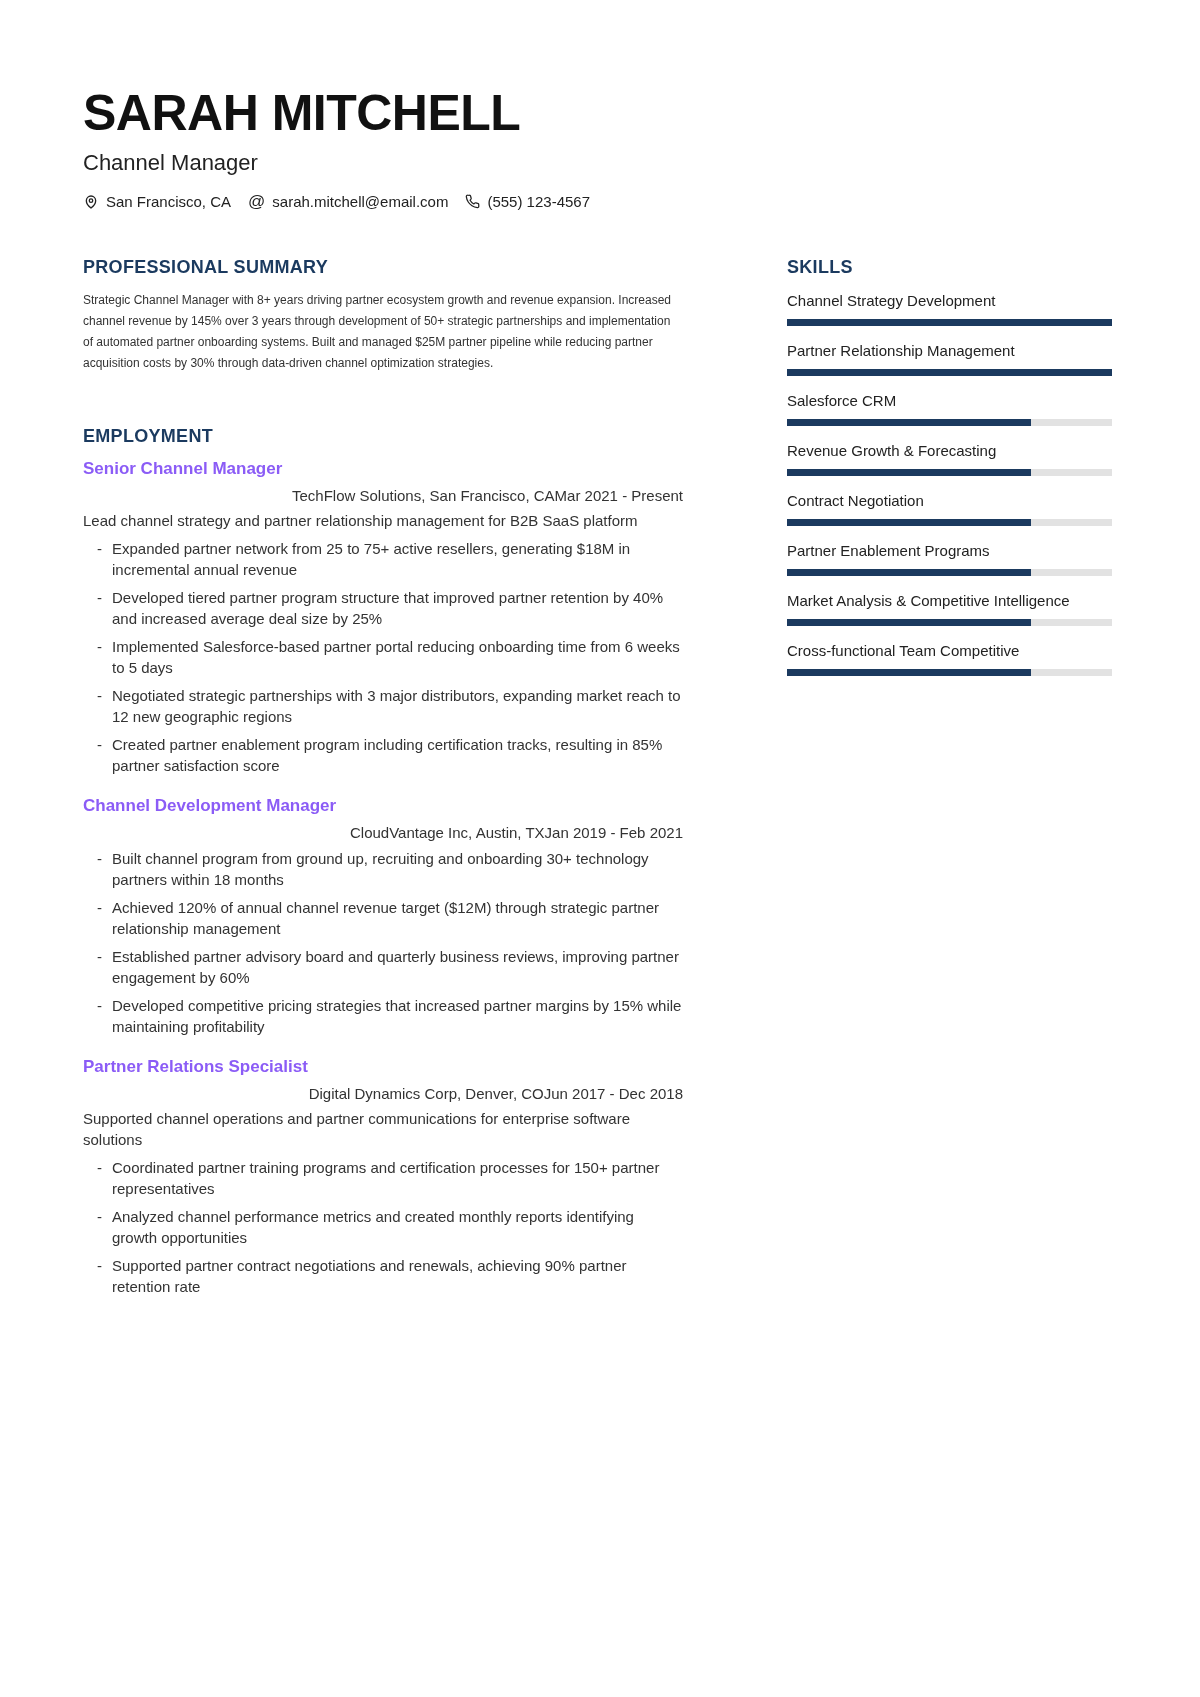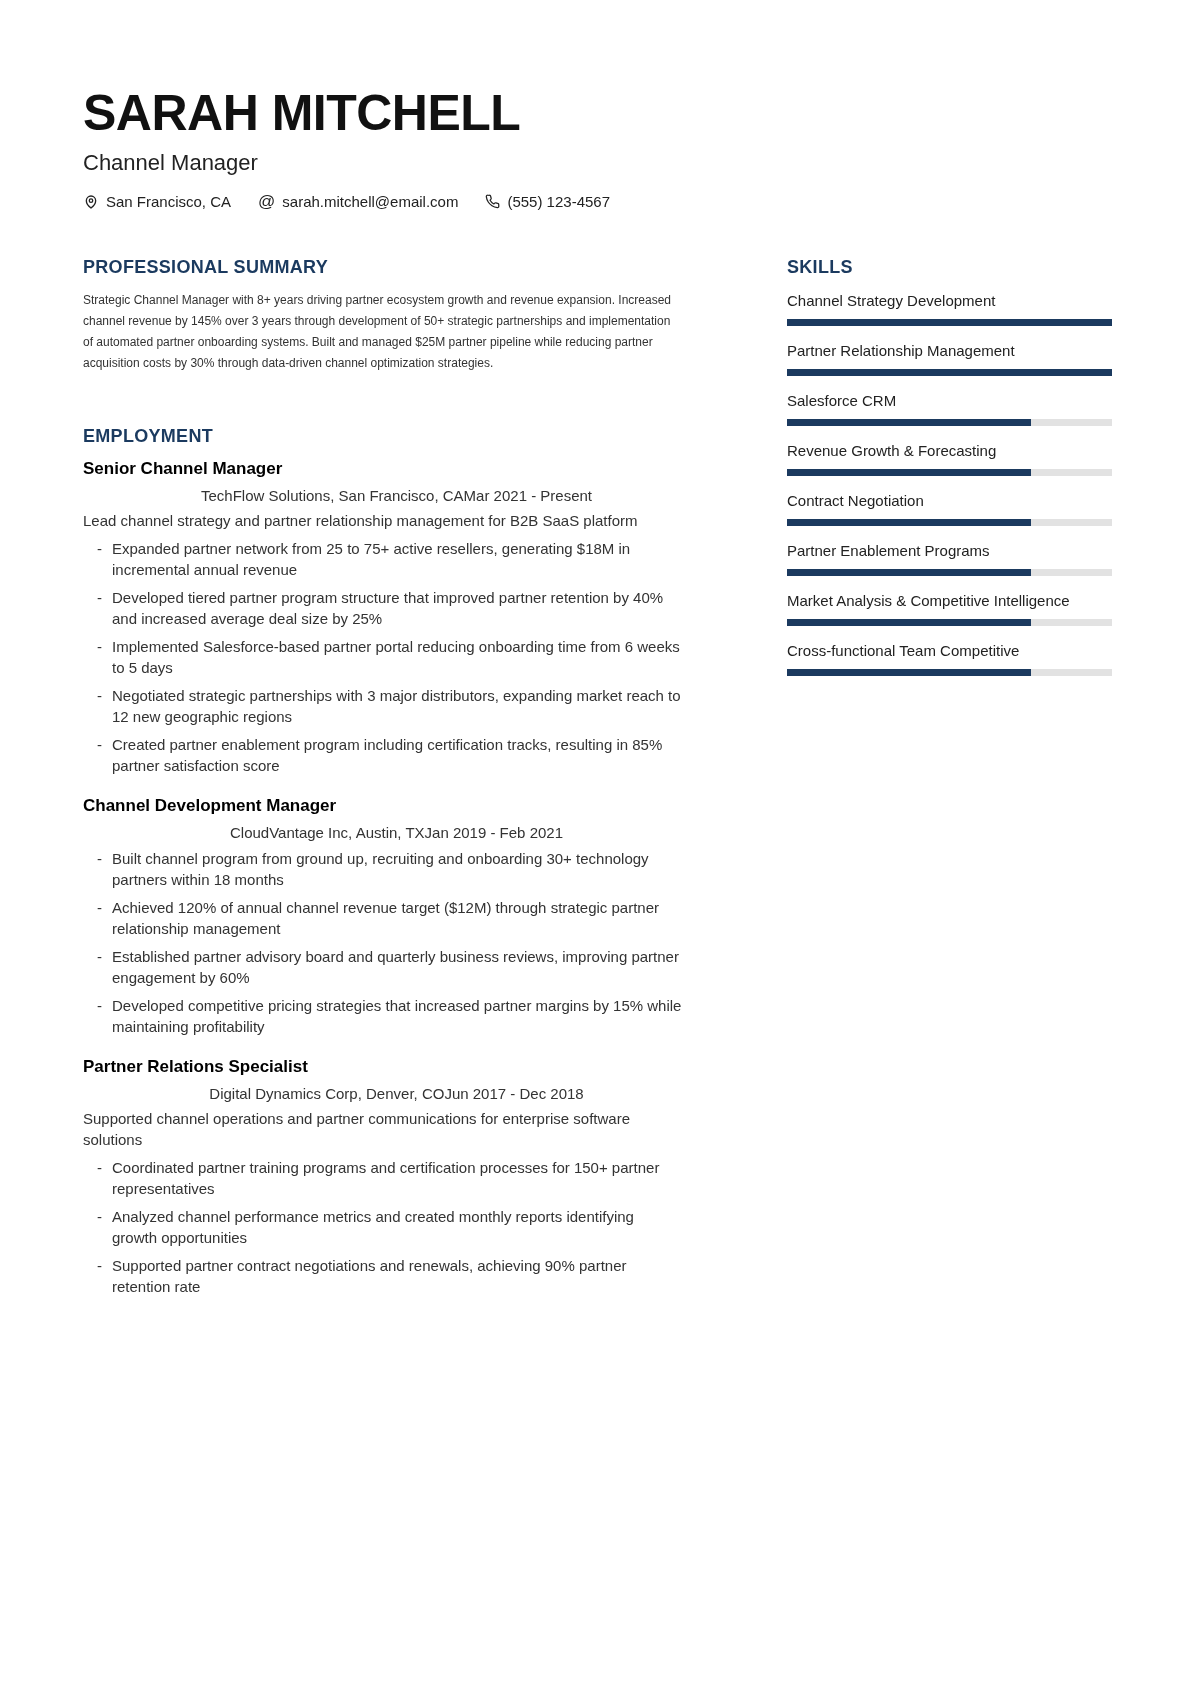--- a/index.html
+++ b/index.html
@@ -10,21 +10,21 @@
     color: #333333;
   }
   .page { width: 1200px; height: 1697px; padding: 88px 88px 40px 83px; }
 
   
   .name {
     font-size: 50px; font-weight: 700; color: #111111;
     letter-spacing: -0.5px; line-height: 1.0; color: #111;
   }
   .job-headline { font-size: 22px; font-weight: 400; color: #222222; margin-top: 12px; }
-  .contact-row { display: flex; align-items: center; gap: 27px; margin-top: 17px; }
+  .contact-row { display: flex; align-items: center; gap: 17px; margin-top: 17px; }
   .contact-item { display: flex; align-items: center; gap: 7px; font-size: 15px; color: #222222; }
   .contact-item svg { display: block; }
   .at-glyph { font-size: 17px; font-weight: 400; color: #222222; line-height: 1; }
 
   
   .columns { display: flex; margin-top: 47px; }
   .main-col { width: 600px; margin-right: 104px; flex: none; }
   .sidebar { width: 325px; flex: none; }
 
   h2.section-heading {
@@ -32,22 +32,22 @@
     margin-bottom: 12px;
   }
 
   
   .summary-text { font-size: 12px; line-height: 21px; color: #333333; }
 
   
   .employment-section { margin-top: 52px; }
   .job { margin-top: 20px; }
   .job:first-of-type { margin-top: 0; }
-  .job-title { font-size: 17px; font-weight: 700; color: #000000; margin-bottom: 8px; }
-  .job-meta { display: flex; justify-content: center; font-size: 15px; color: #333333; margin-bottom: 6px; margin-left: 27px; }
+  .job-title { font-size: 17px; font-weight: 700; color: #8b5cf6; margin-bottom: 8px; }
+  .job-meta { display: flex; justify-content: flex-end; font-size: 15px; color: #333333; margin-bottom: 6px; margin-left: 27px; }
   .job-lead { font-size: 15px; line-height: 21px; color: #333333; margin-bottom: 5px; }
   ul.bullets { list-style: none; }
   ul.bullets li {
     position: relative; font-size: 15px; line-height: 21px;
     padding-left: 29px; margin-top: 7px; color: #333333;
   }
   ul.bullets li::before { content: "-"; position: absolute; left: 14px; top: 0; }
 
   
   .skill { margin-bottom: 14px; }

